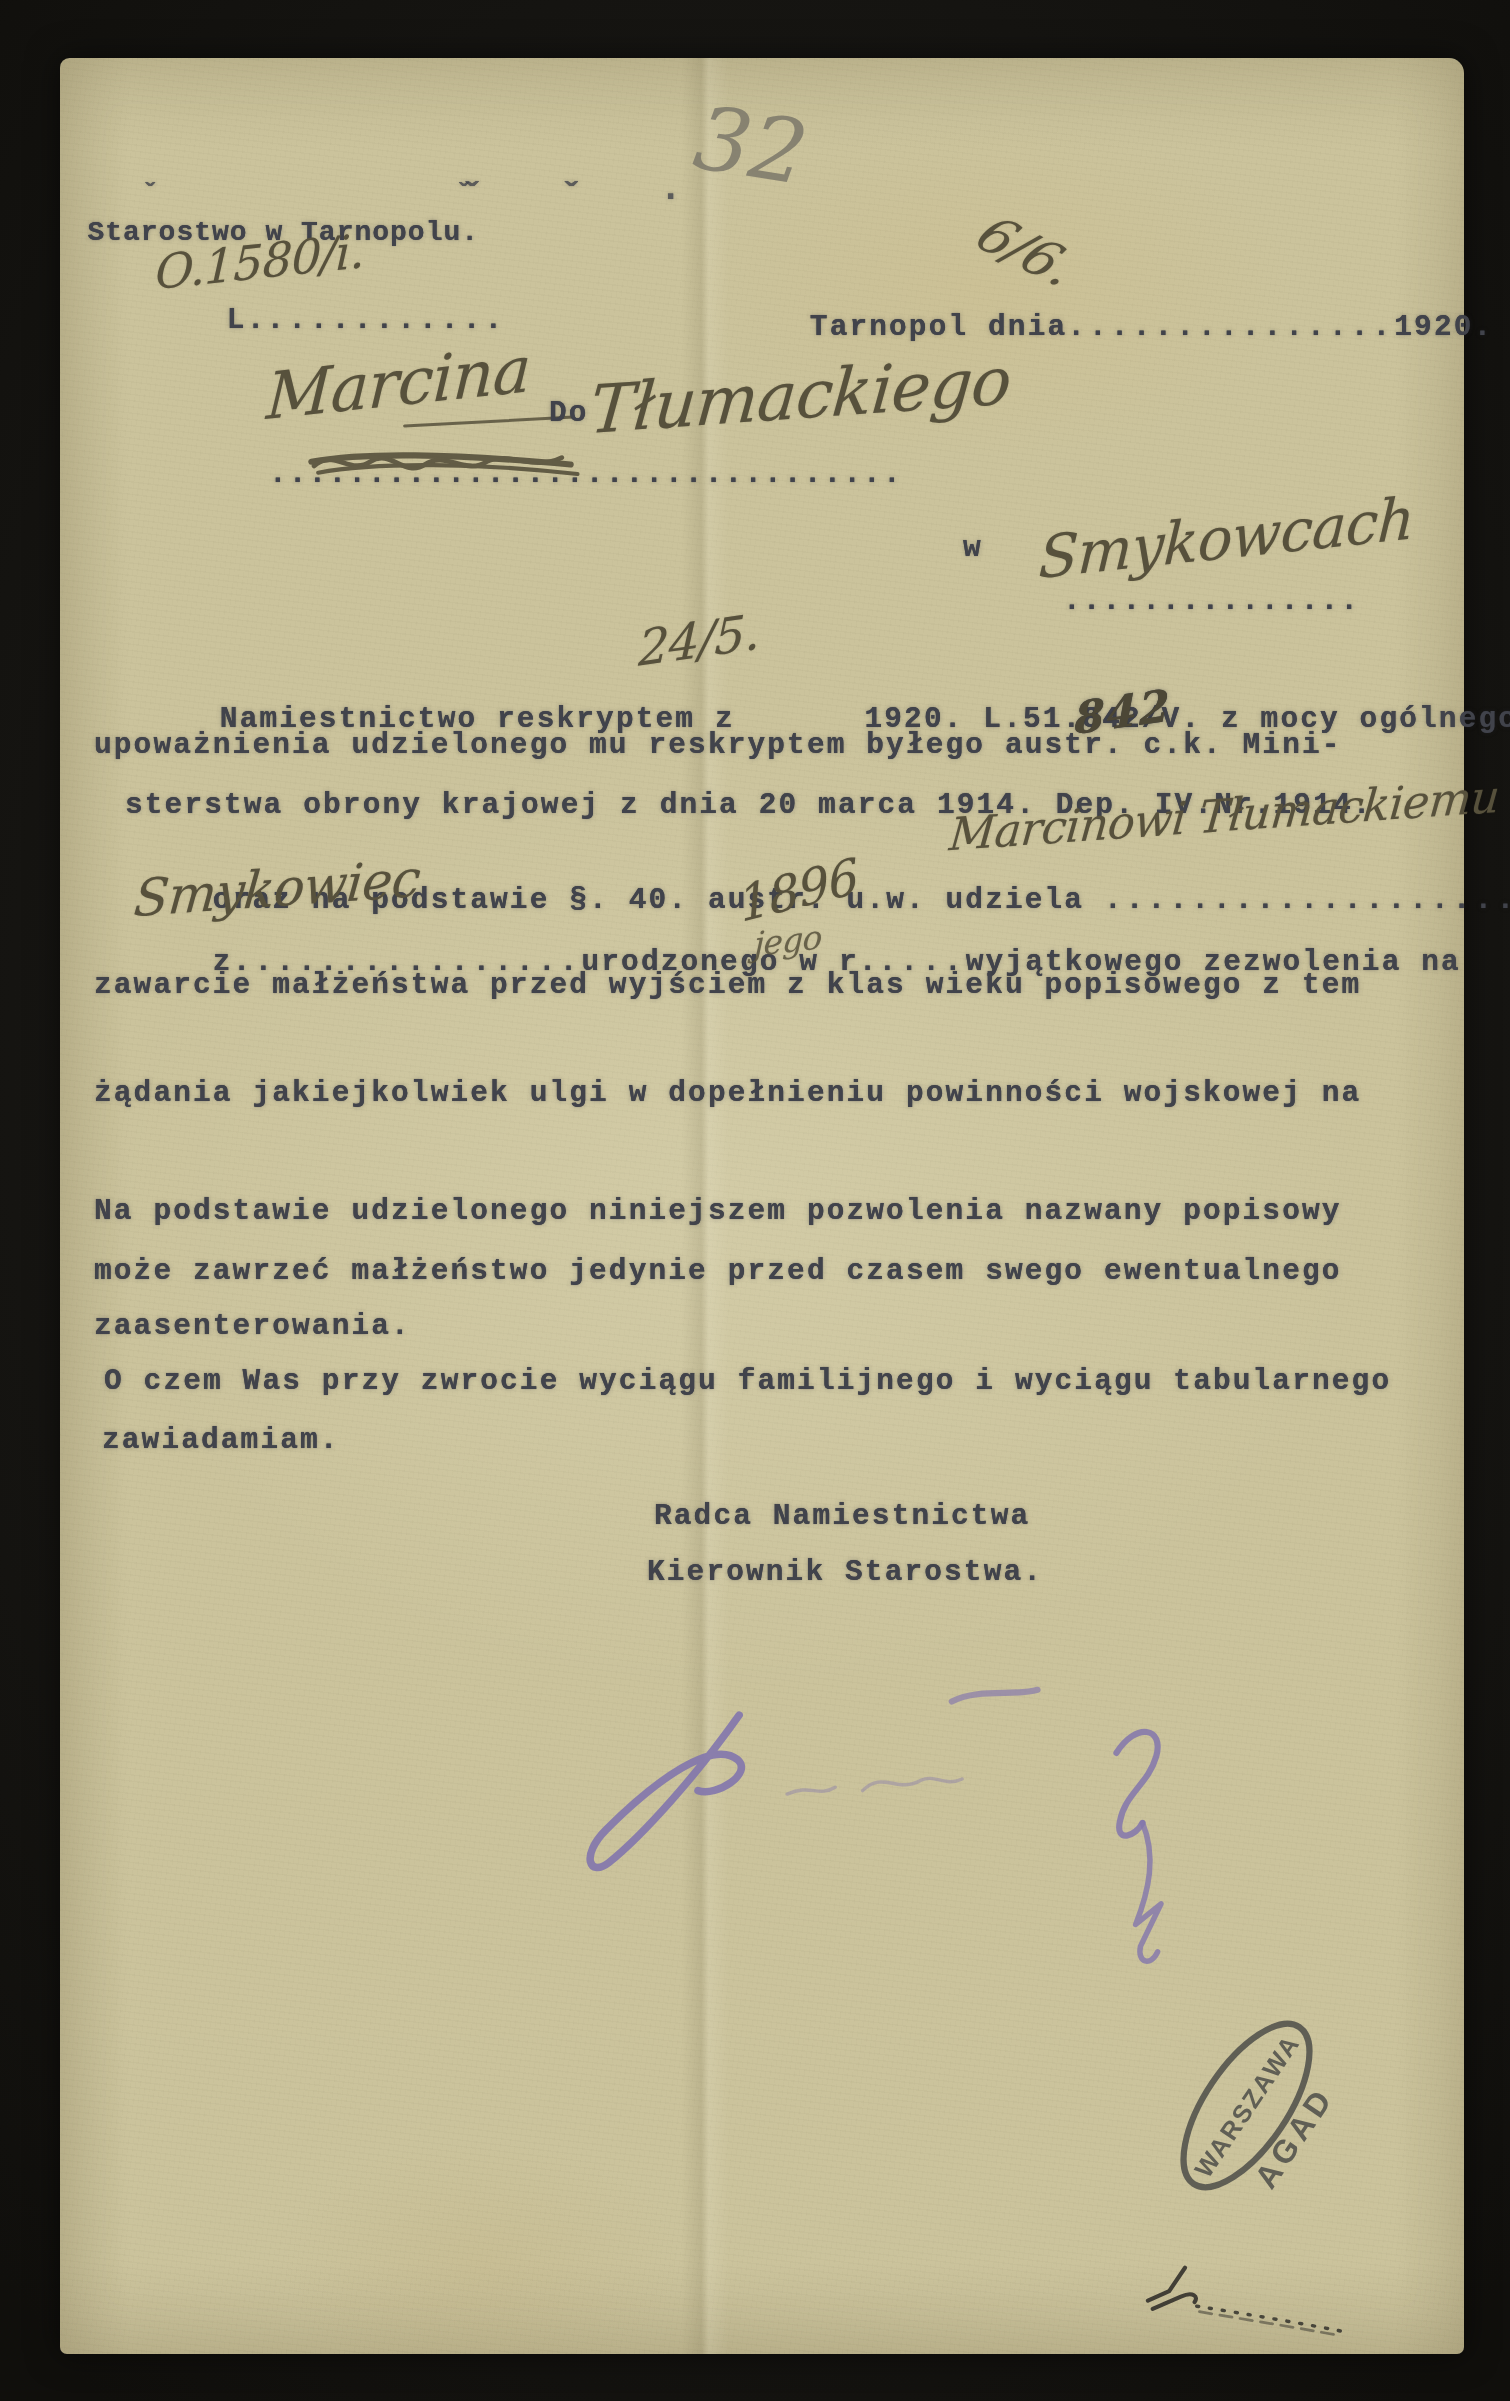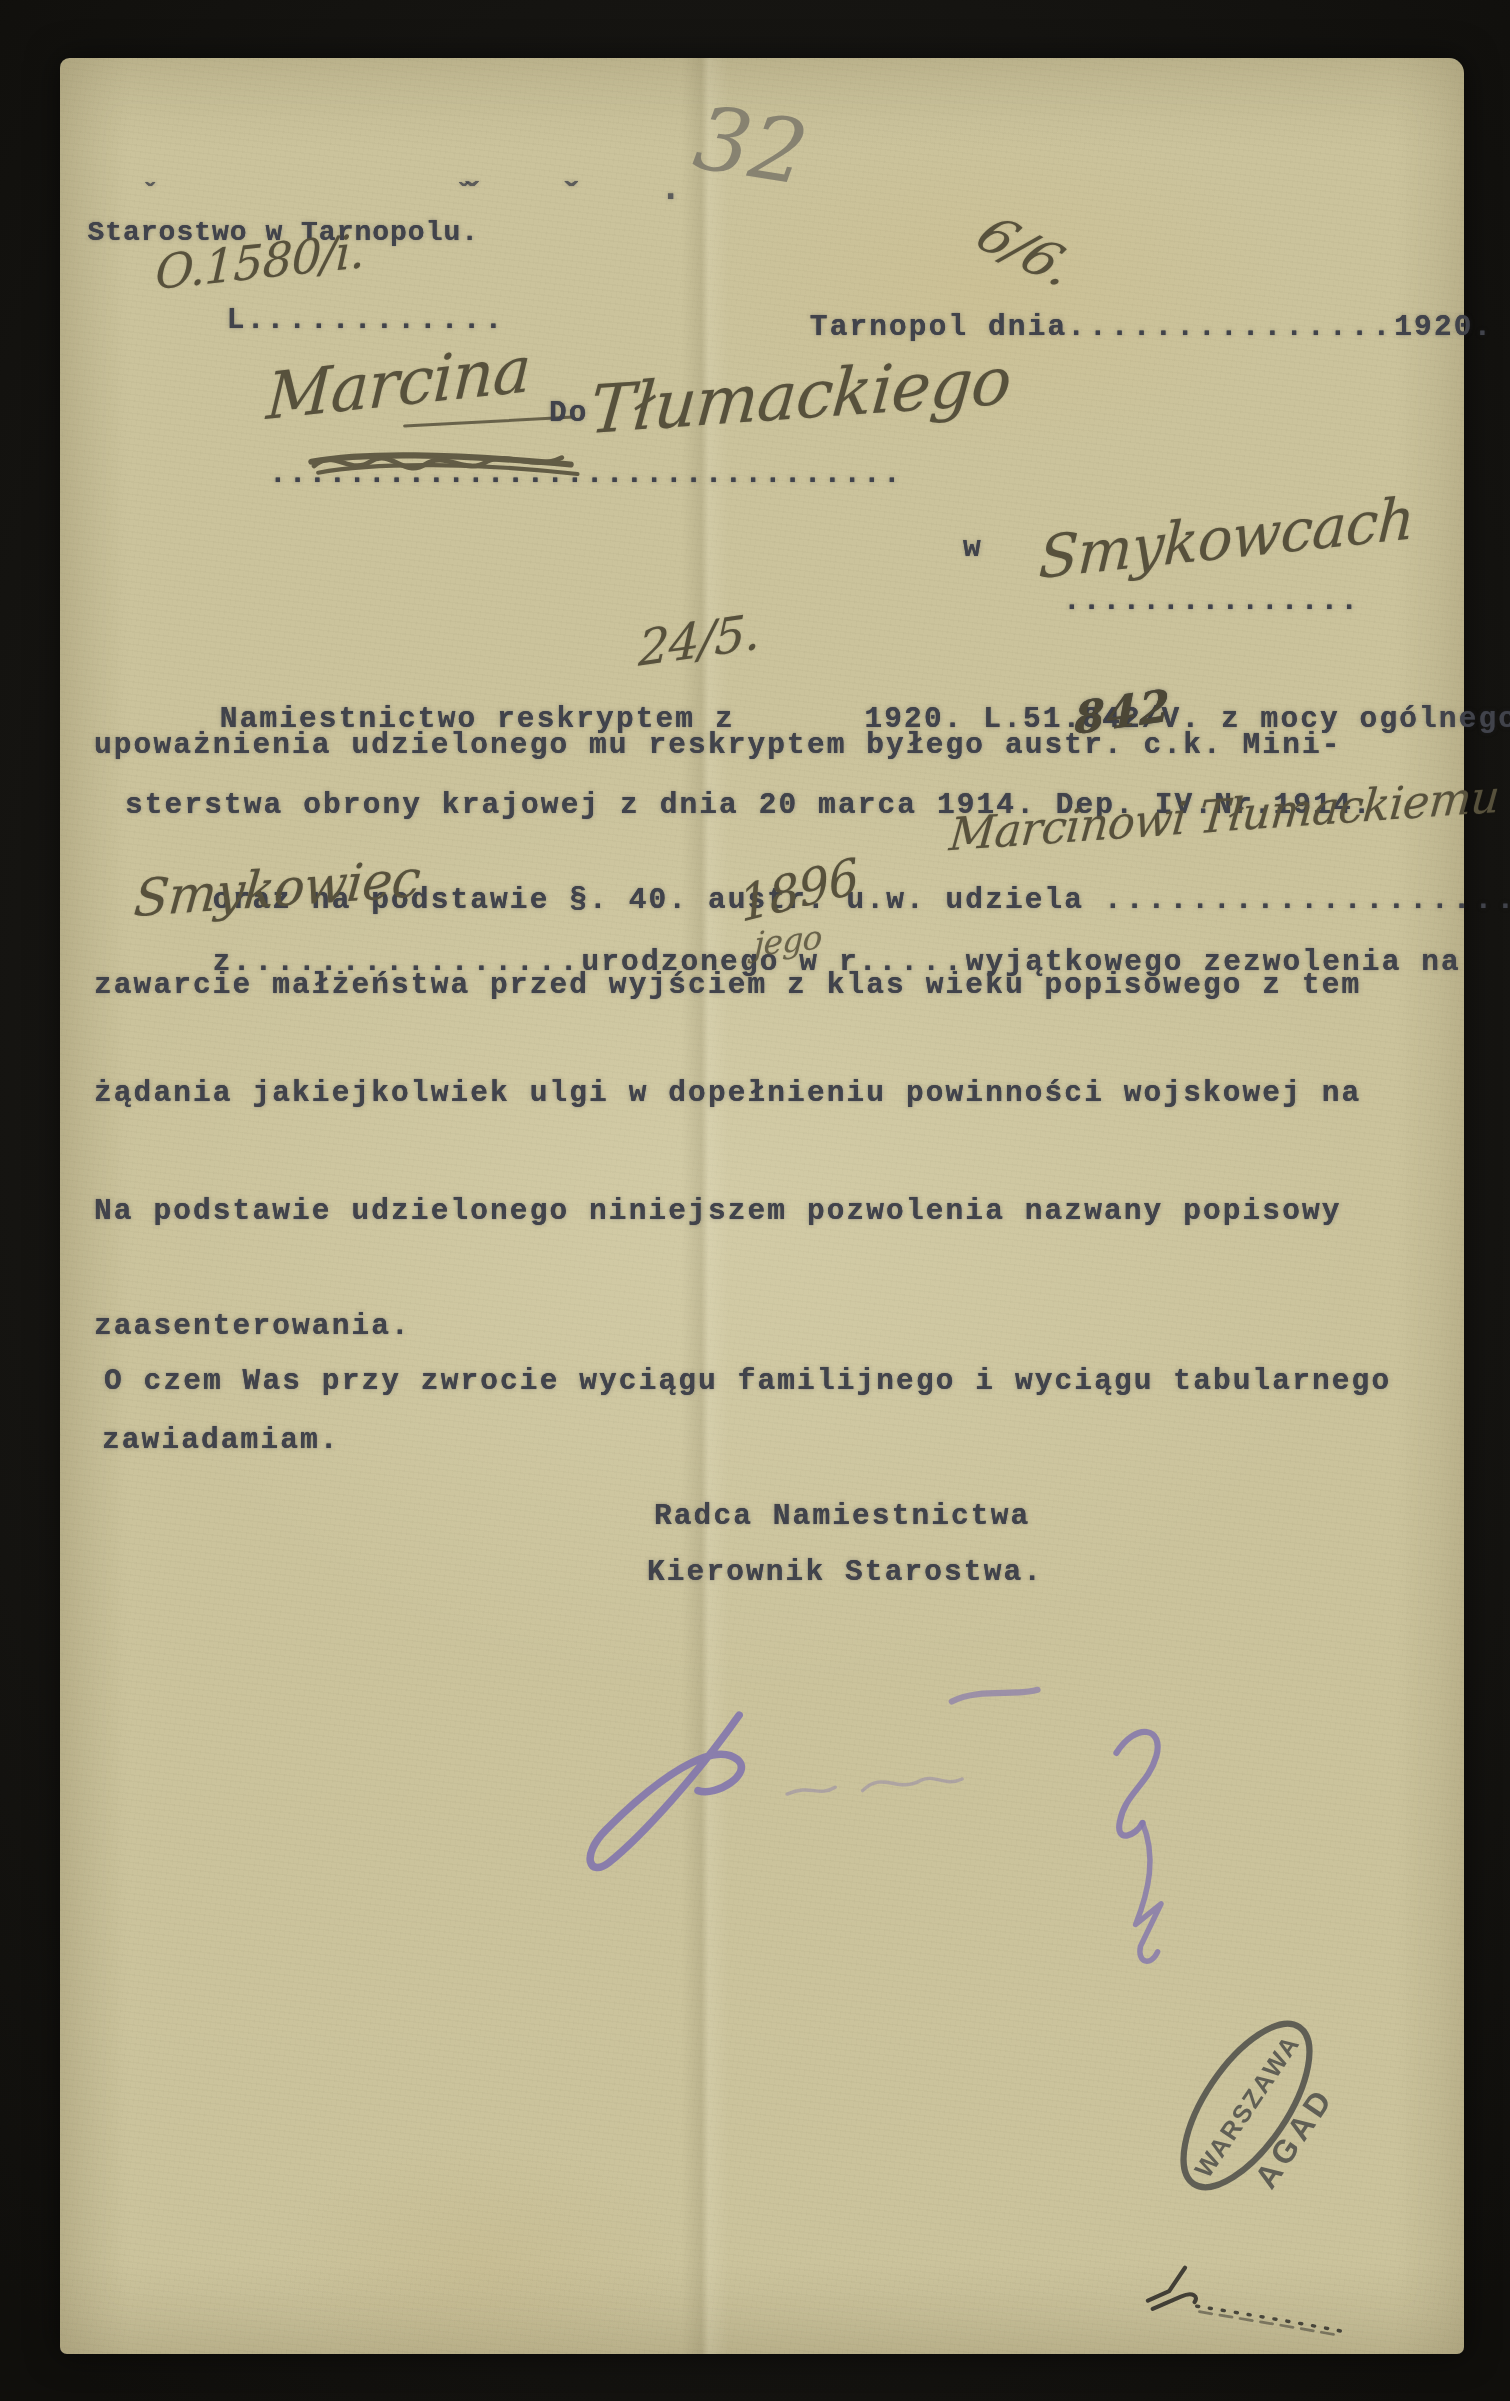--- a/index.html
+++ b/index.html
@@ -95,20 +95,21 @@
     </div>
     <div class="hw" style="left:74px;top:801px;font-size:51px;transform:rotate(-4deg) skewX(-9deg);">Smykowiec</div>
     <div class="hw" style="left:678px;top:804px;font-size:49px;transform:rotate(-14deg) skewX(-8deg);">1896</div>
 
     <div class="typed" style="left:34px;top:910px;">zawarcie małżeństwa przed wyjściem z klas wieku popisowego z tem</div>
     <div class="hw" style="left:694px;top:863px;font-size:33px;transform:rotate(-6deg) skewX(-8deg);opacity:.85;">jego</div>
 
     <div class="typed" style="left:34px;top:1018px;">żądania jakiejkolwiek ulgi w dopełnieniu powinności wojskowej na</div>
 
     <div class="typed" style="left:34px;top:1136px;">Na podstawie udzielonego niniejszem pozwolenia nazwany popisowy</div>
+    <div class="typed" style="left:34px;top:1196px;">może zawrzeć małżeństwo jedynie przed czasem swego ewentualnego</div>
     <div class="typed" style="left:34px;top:1251px;text-align:center;">zaasenterowania.</div>
 
     <div class="typed" style="left:44px;top:1306px;">O czem Was przy zwrocie wyciągu familijnego i wyciągu tabularnego</div>
     <div class="typed" style="left:34px;top:1365px;margin-left:8px;">zawiadamiam.</div>
 
     <div class="typed" style="left:594px;top:1441px;">Radca Namiestnictwa</div>
     <div class="typed" style="left:587px;top:1497px;">Kierownik Starostwa.</div>
 
     <svg style="left:480px;top:1592px;" width="755" height="343" viewBox="0 0 1100 500">
       <g fill="none" stroke="#8275ad" stroke-linecap="round" stroke-linejoin="round">

